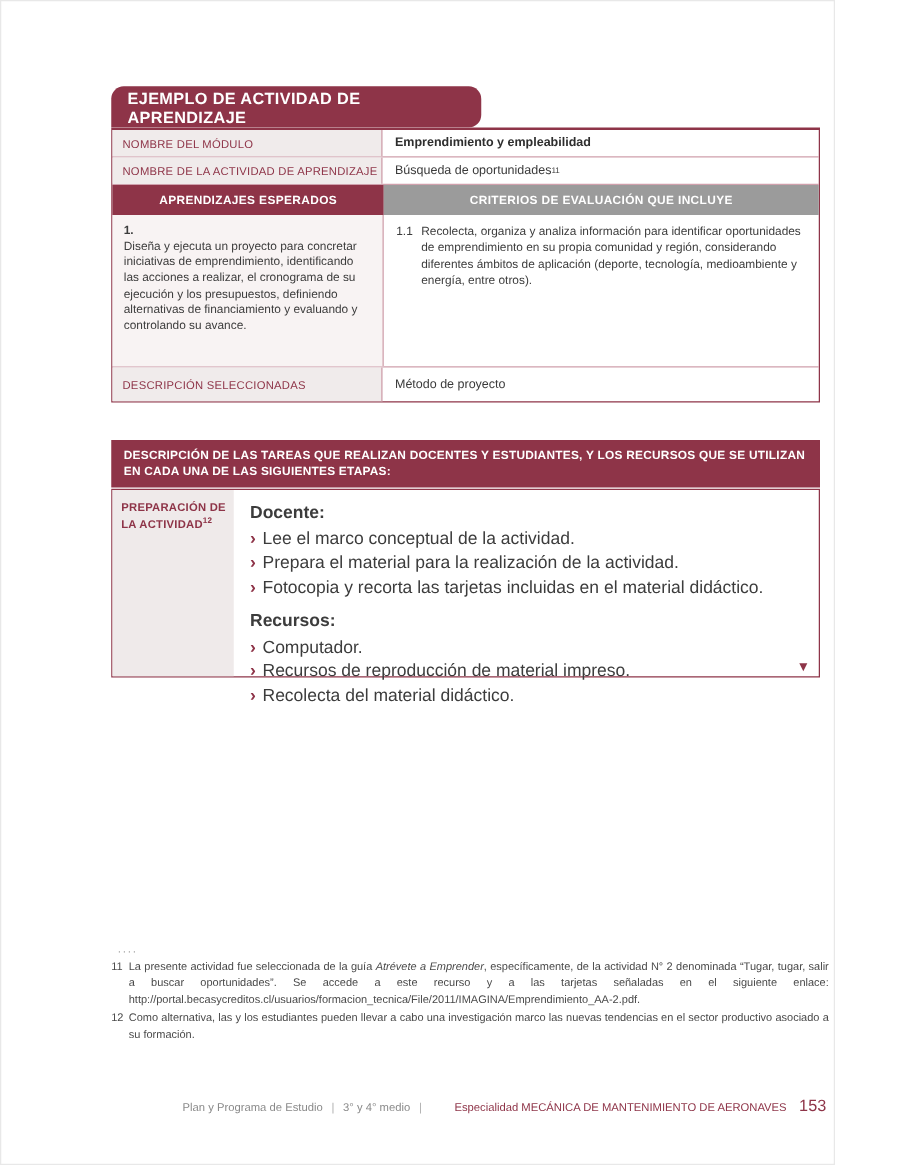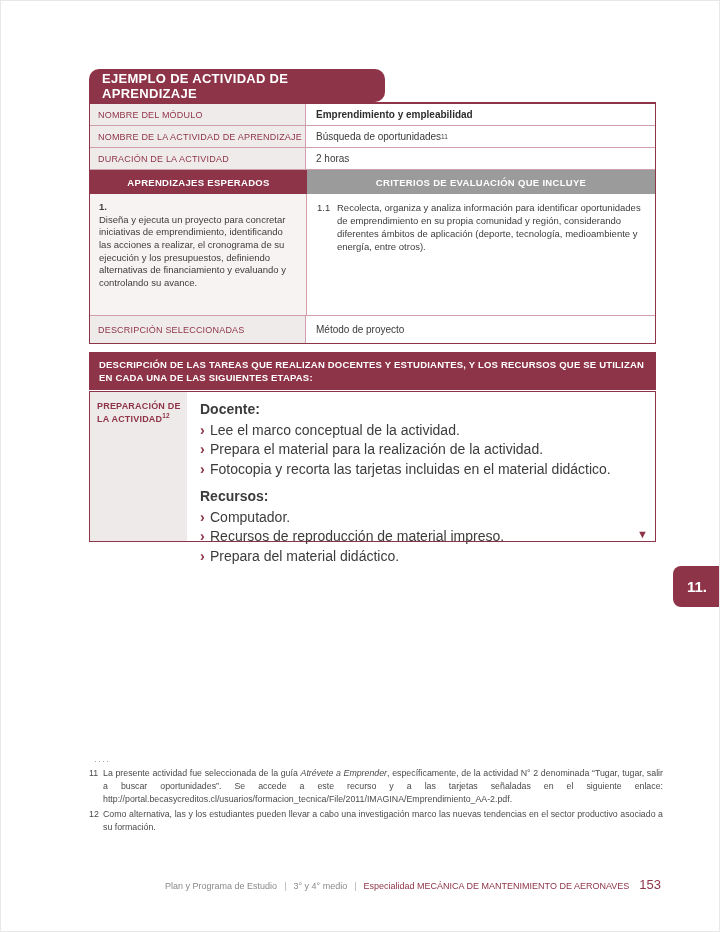--- a/index.html
+++ b/index.html
@@ -1,19 +1,19 @@
 <!DOCTYPE html>
 <html><head>
 <meta charset="utf-8">
 <style>
   * { margin:0; padding:0; box-sizing:border-box; }
   html,body { background:#ffffff; }
   body { font-family:"Liberation Sans", sans-serif; }
   #page {
-    position:relative; width:720px; height:932px; background:#ffffff;
+    position:relative; width:668px; height:932px; background:#ffffff;
     overflow:hidden; border:1px solid #e8e8e8;
   }
   
   #title-banner {
     position:absolute; left:88px; top:68px; width:296px; height:33px;
     background:#8e3448; border-radius:10px 10px 10px 0;
     color:#ffffff; font-weight:bold; font-size:13px; letter-spacing:.3px;
     display:flex; align-items:center; padding-left:13px;
   }
   
@@ -93,21 +93,21 @@
   .fn-num { flex:none; width:14px; }
   .fn-text { flex:1; text-align:justify; }
   .fn-text i { font-style:italic; }
   
   #footer {
     position:absolute; left:88px; top:876px; width:572px;
     display:flex; justify-content:flex-end; align-items:baseline; gap:7px;
     font-size:9px; color:#8a8a8a;
   }
   .footer-sep { color:#b0b0b0; }
-  .footer-spec { color:#8e3448; }
+  .footer-spec { color:#8e3448;margin-left:19px; }
   .footer-page { color:#8e3448; font-size:13px; margin-left:3px; }
 </style>
 </head>
 <body>
 
 <div id="page">
 
   <div id="title-banner">EJEMPLO DE ACTIVIDAD DE APRENDIZAJE</div>
 
   <div id="info-table">
@@ -115,24 +115,20 @@
       <div class="info-label">NOMBRE DEL MÓDULO</div>
       <div class="info-value bold">Emprendimiento y empleabilidad</div>
     </div>
     <div class="info-row">
       <div class="info-label">NOMBRE DE LA ACTIVIDAD DE APRENDIZAJE</div>
       <div class="info-value">
           <span>Búsqueda de oportunidades</span>
           <sup>11</sup>
         </div>
     </div>
-    <div class="info-row">
-      <div class="info-label">DURACIÓN DE LA ACTIVIDAD</div>
-      <div class="info-value">2 horas</div>
-    </div>
     <div class="hdr-row">
       <div class="hdr-left">APRENDIZAJES ESPERADOS</div>
       <div class="hdr-right">CRITERIOS DE EVALUACIÓN QUE INCLUYE</div>
     </div>
     <div class="content-row">
       <div class="exp-cell">
         <span class="exp-num">1.</span>
         <span>Diseña y ejecuta un proyecto para concretar iniciativas de emprendimiento, identificando las acciones a realizar, el cronograma de su ejecución y los presupuestos, definiendo alternativas de financiamiento y evaluando y controlando su avance.</span>
       </div>
       <div class="crit-cell">
@@ -170,21 +166,21 @@
       <div class="li">
         <span class="marker">›</span>
         <span>Computador.</span>
       </div>
       <div class="li">
         <span class="marker">›</span>
         <span>Recursos de reproducción de material impreso.</span>
       </div>
       <div class="li">
         <span class="marker">›</span>
-        <span>Prepara del material didáctico.</span>
+        <span>Recolecta del material didáctico.</span>
       </div>
     </div>
     <div class="continuation-arrow">▼</div>
   </div>
 
   <div id="side-tab">11.</div>
 
   <div id="footnotes">
     <div class="fn-dots">····</div>
     <div class="fn">

